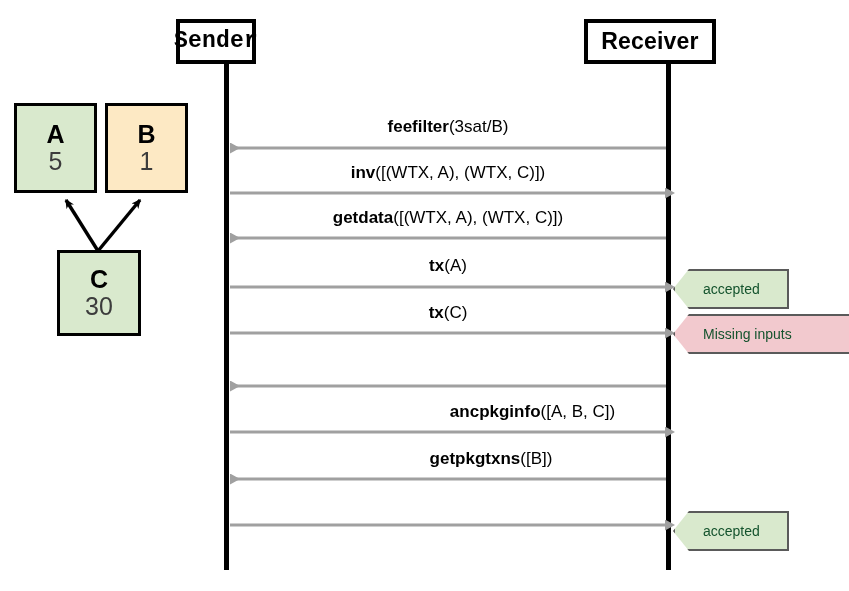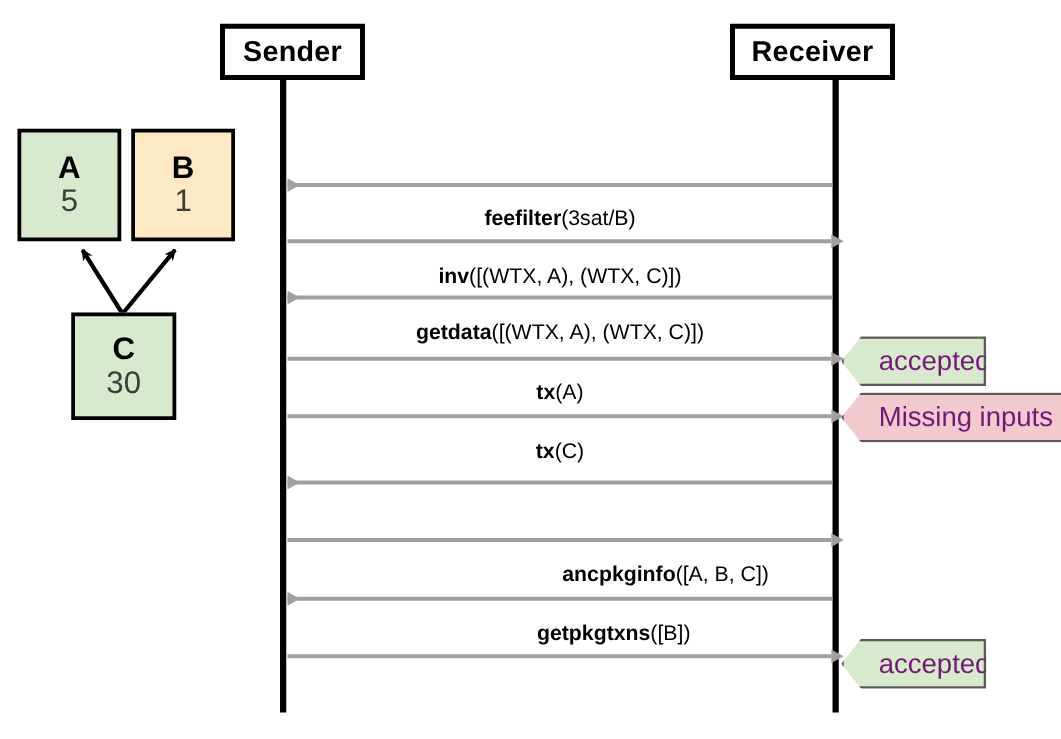--- a/index.html
+++ b/index.html
@@ -68,35 +68,34 @@
   }
 
   
   .msg-label {
     position: absolute;
     text-align: center;
     font-size: 17px;
     line-height: 1;
     white-space: nowrap;
     color: #000000;
-    margin-top: 48px;
   }
   .msg-label b {
     font-weight: bold;
   }
 
   
   .badge {
     position: absolute;
     box-sizing: border-box;
     display: flex;
     align-items: center;
-    font-size: 22px;
+    font-size: 14px;
     line-height: 1;
-    color: #701a75;
+    color: #14532d;
     white-space: nowrap;
     padding-left: 28px;
     padding-right: 12px;
     border: 2px solid #5a5a5a;
     -webkit-clip-path: polygon(0px 50%, 16px 0px, 100% 0px, 100% 100%, 16px 100%);
     clip-path: polygon(0px 50%, 16px 0px, 100% 0px, 100% 100%, 16px 100%);
   }
 </style>
 </head>
 <body>
@@ -134,21 +133,21 @@
 
     <line x1="666" y1="386" x2="230" y2="386" stroke="#a0a0a0" stroke-width="3.2" marker-end="url(#ah-left)"></line>
 
     <line x1="230" y1="432" x2="665" y2="432" stroke="#a0a0a0" stroke-width="3.2" marker-end="url(#ah-right)"></line>
 
     <line x1="666" y1="479" x2="230" y2="479" stroke="#a0a0a0" stroke-width="3.2" marker-end="url(#ah-left)"></line>
 
     <line x1="230" y1="525" x2="665" y2="525" stroke="#a0a0a0" stroke-width="3.2" marker-end="url(#ah-right)"></line>
   </svg>
 
-  <div class="participant" style="left:176px; top:19px; width:116px; height:45px;">
+  <div class="participant" style="left:176px; top:19px; width:80px; height:45px;font-family:Liberation Mono, monospace;">
     <span>Sender</span>
   </div>
   <div class="participant" style="left:584px; top:19px; width:132px; height:45px;align-items:center;">
     <span>Receiver</span>
   </div>
 
   <div class="txbox" style="left:14px; top:103px; width:83px; height:90px; background:#d9e9cd;">
     <div class="tx-name">A</div>
     <div class="tx-val">5</div>
   </div>

